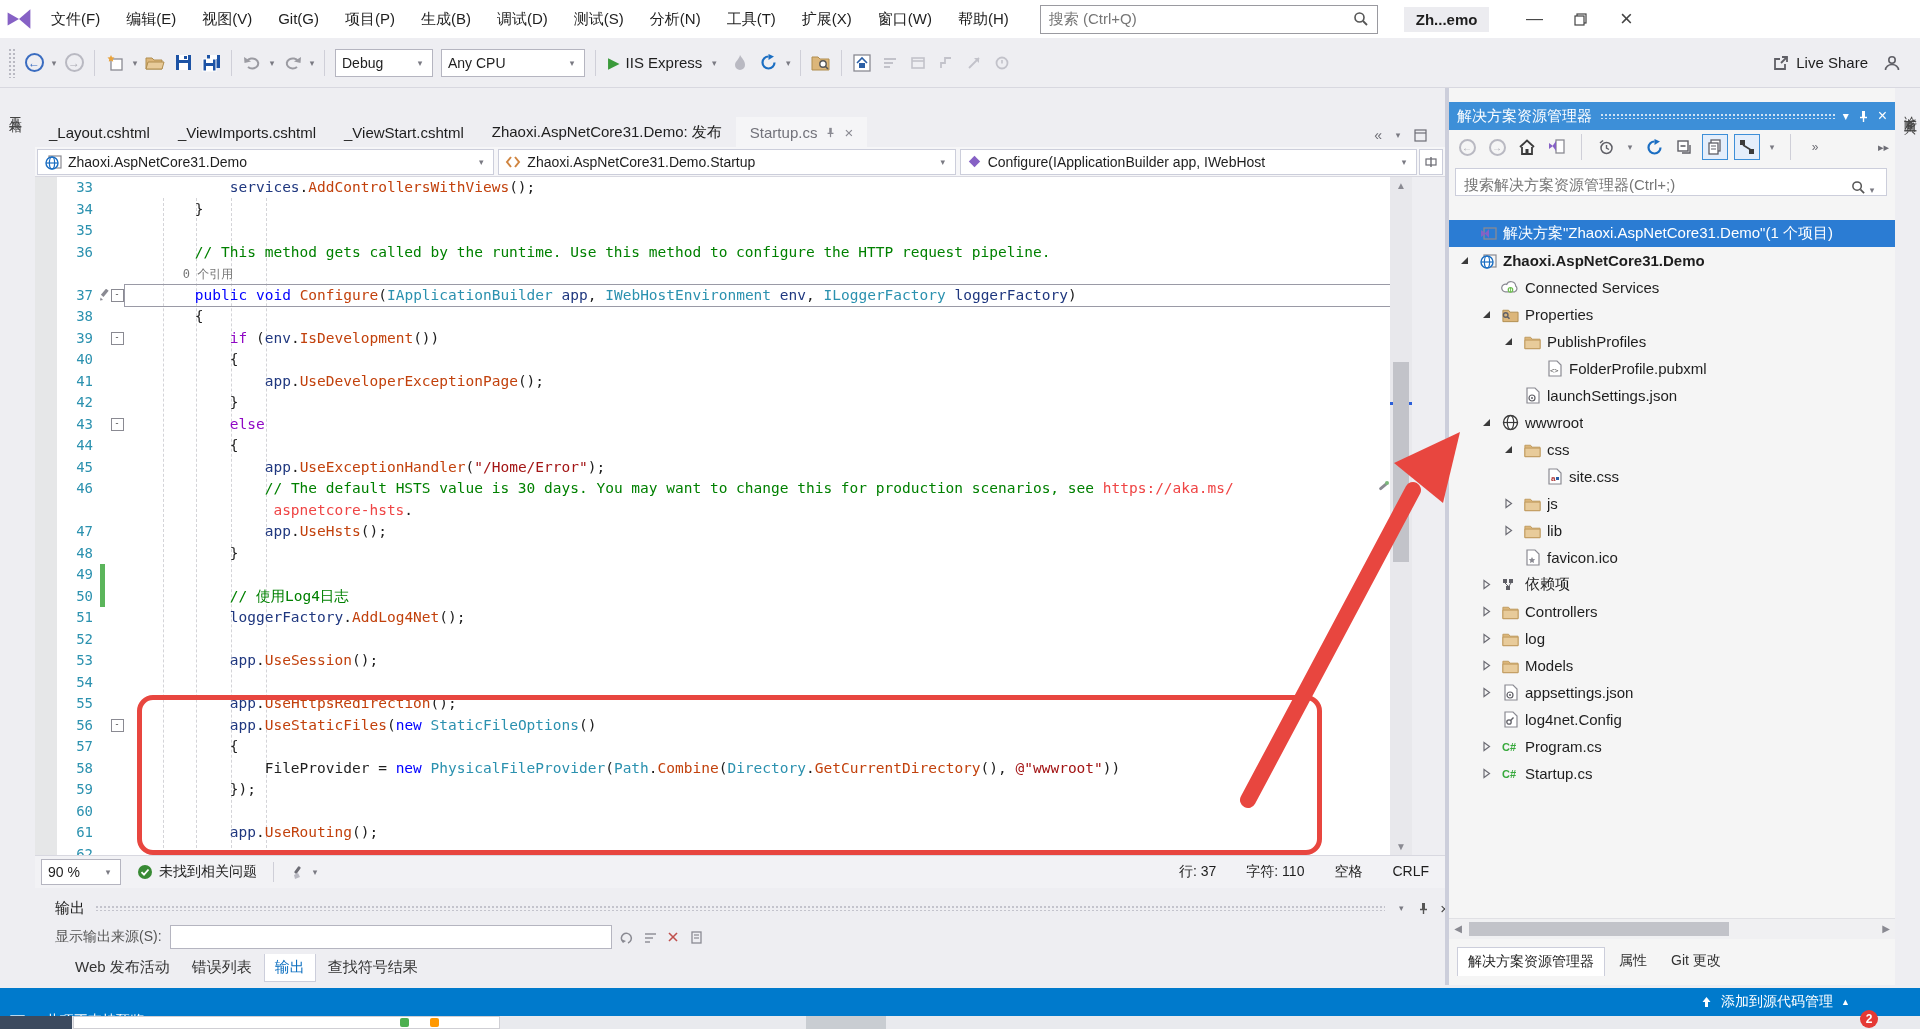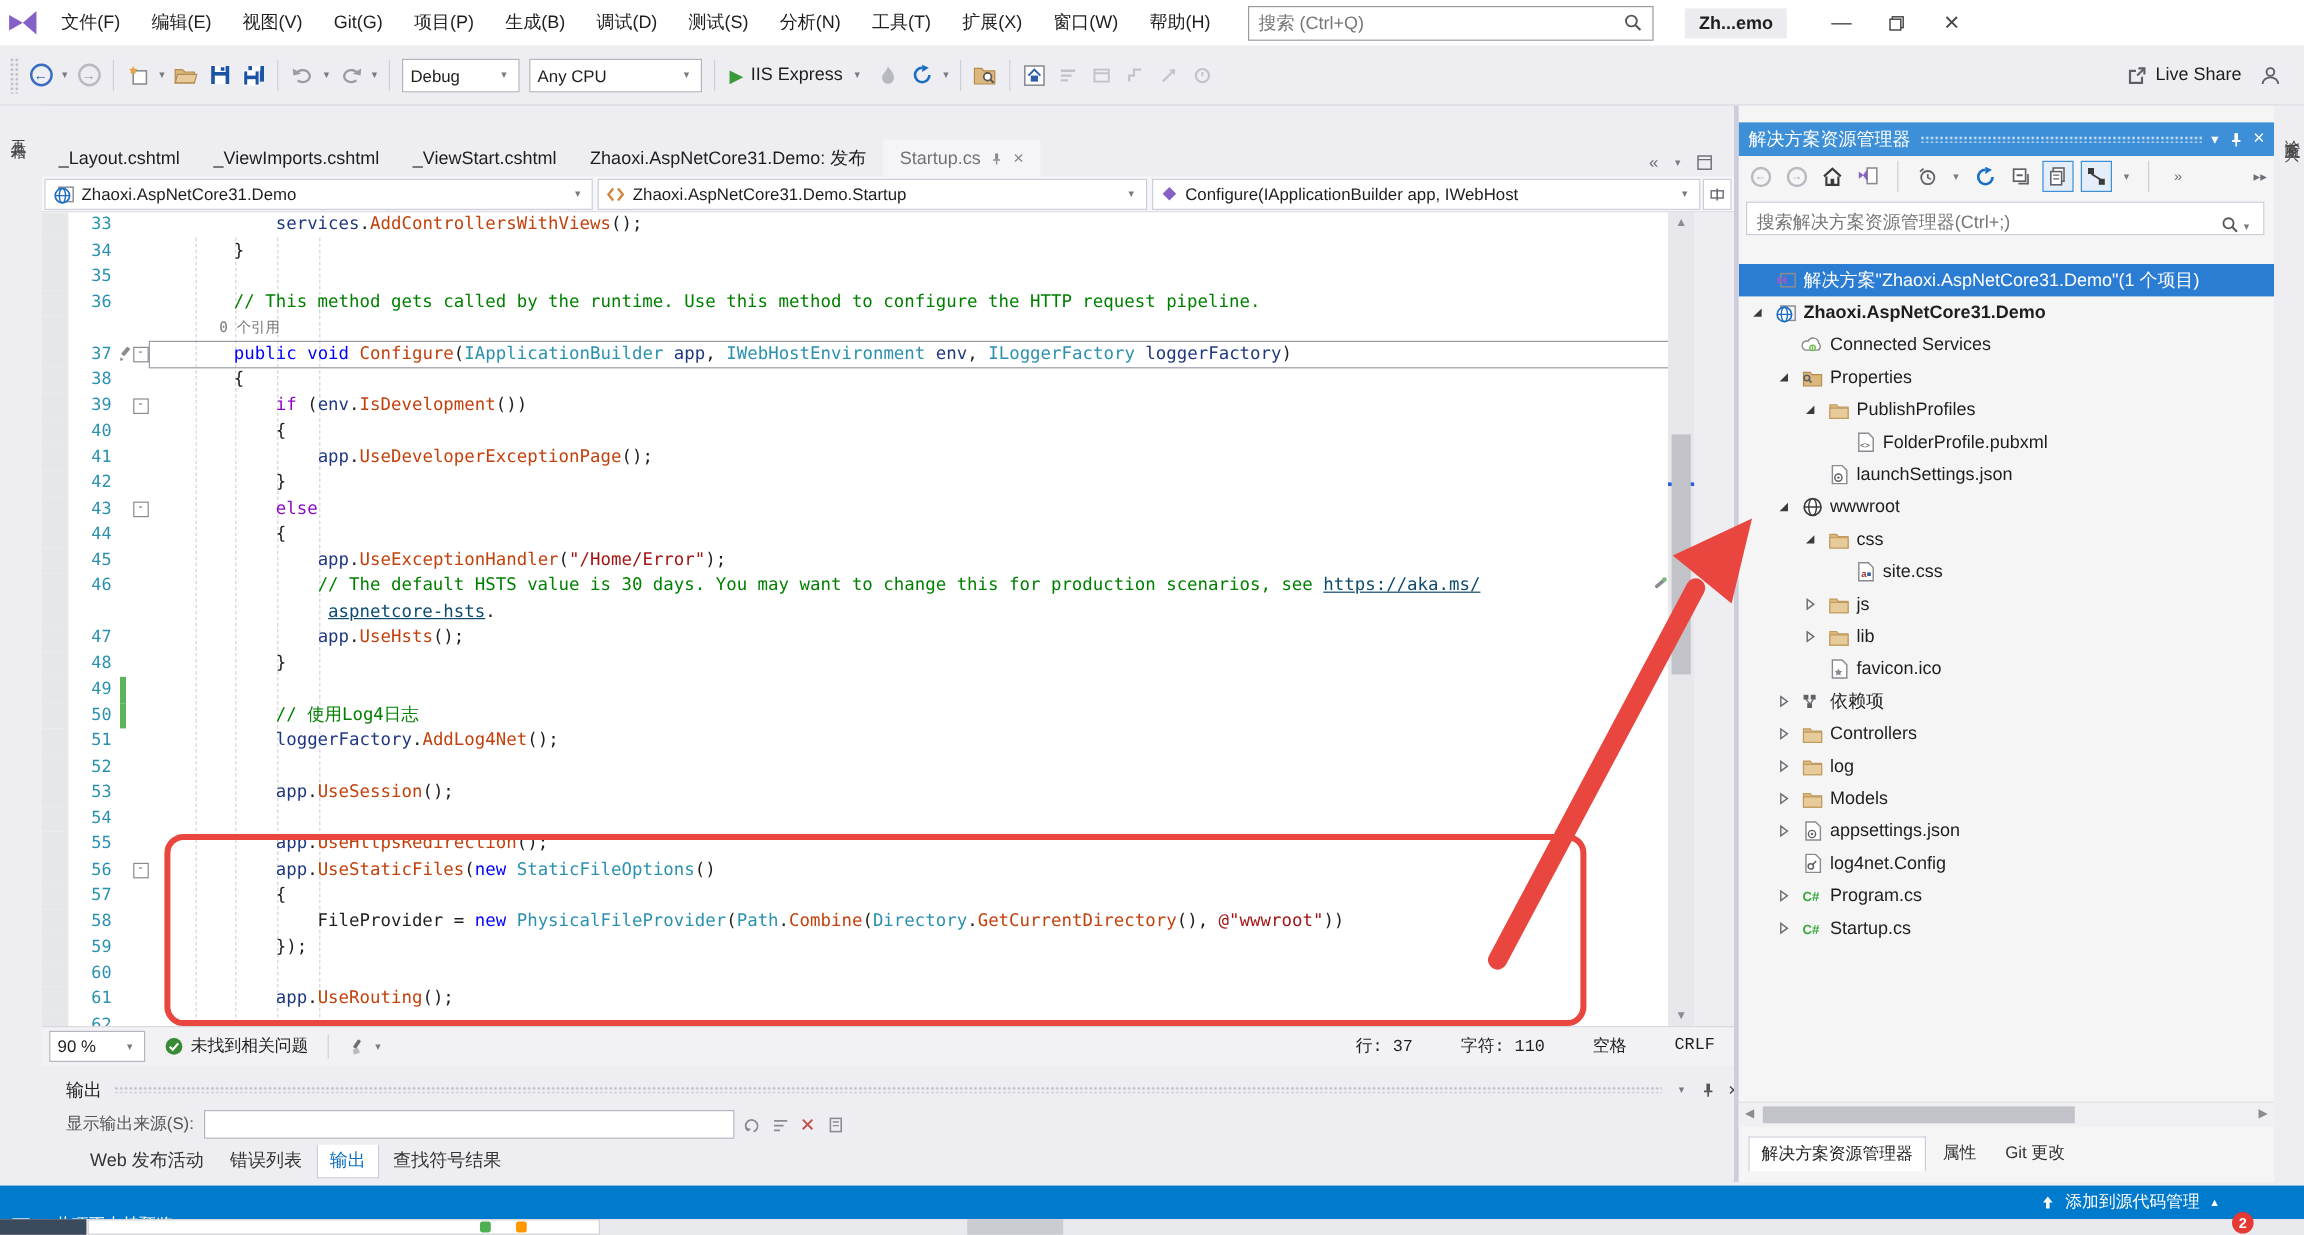--- a/index.html
+++ b/index.html
@@ -58,37 +58,37 @@
     font-family:"DejaVu Sans Mono",monospace;font-size:14px;line-height:21.5px;}
   .trk{width:10px;flex:none;position:relative;}
   .trk .gbar{position:absolute;left:1px;top:0;width:5px;height:100%;background:#5bb55b;}
   .fld{width:16px;flex:none;display:flex;align-items:center;justify-content:center;}
   .fldbox{width:11px;height:11px;border:1px solid #8a8a92;background:#fff;font-size:9px;line-height:9px;
     text-align:center;color:#444;font-family:"DejaVu Sans Mono",monospace;}
   .ctext{flex:1;white-space:pre;font-family:"DejaVu Sans Mono",monospace;font-size:14.5px;line-height:21.5px;position:relative;}
   .ctext.cur{outline:1px solid #9a9aa6;}
   .tk-kw{color:#0000ff;} .tk-ct{color:#8f08c4;} .tk-ty{color:#2b91af;} .tk-me{color:#c2410c;}
   .tk-st{color:#a31515;} .tk-cm{color:#008000;} .tk-pl{color:#1e1e1e;} .tk-vr{color:#1f377f;}
-  .tk-lk{color:#0c4a6e;text-decoration:underline;}
+  .tk-lk{color:#ef4444;}
   .tk-ln{color:#767676;font-size:12px;}
   .iguide{position:absolute;width:0;border-left:1px dashed #d4d4d8;top:21px;height:650px;}
   
   #escroll{left:1390px;top:177px;width:22px;height:678px;background:#e8e8ec;}
   #escroll .arr{position:absolute;left:0;width:22px;height:17px;color:#8a8a92;font-size:10px;text-align:center;line-height:17px;}
   #escroll .thumb{position:absolute;left:3px;width:16px;top:185px;height:200px;background:#c2c3c9;}
   #escroll .cmark{position:absolute;left:0;width:22px;top:225px;height:3px;background:#2b5fd9;}
   #emargin{left:1412px;top:177px;width:33px;height:678px;background:#eeeef2;}
   
   #estatus{left:35px;top:855px;width:1410px;height:33px;background:#f2f2f5;border-top:1px solid #d8d8e0;
     display:flex;align-items:center;box-sizing:border-box;font-size:14px;}
   #zoom-combo{width:66px;height:24px;background:#fff;border:1px solid #b5b5c0;display:flex;align-items:center;
     justify-content:space-between;padding:0 6px;margin-left:6px;}
   #health{display:flex;align-items:center;gap:6px;margin-left:16px;}
   #estatus .sep{width:1px;height:20px;background:#cfcfd8;margin:0 16px;}
-  #estatus-right{margin-left:auto;display:flex;gap:40px;padding-right:16px;font-family:Liberation Mono, monospace;}
+  #estatus-right{margin-left:auto;display:flex;gap:30px;padding-right:16px;}
   
   #output{left:35px;top:892px;width:1410px;height:97px;background:#eeeef2;overflow:hidden;margin-left:12px;}
   #output-header{display:flex;align-items:center;height:32px;padding:0 8px;gap:10px;}
   #output-header .dots{flex:1;height:6px;background-image:radial-gradient(#c3c3cc 1px,transparent 1.2px);background-size:4px 4px;}
   #output-srcrow{display:flex;align-items:center;height:26px;padding:0 8px;gap:8px;overflow:hidden;}
   #output-srcrow .lbl{color:#555;font-size:14px;white-space:nowrap;}
   #output-srcrow .scombo{width:440px;height:22px;background:#fff;border:1px solid #b5b5c0;}
   #output-srcrow .oi{color:#8a8a92;display:flex;}
   #bottom-tabs{display:flex;align-items:flex-start;height:32px;padding-left:18px;gap:2px;margin-top:4px;}
   .btab{padding:4px 10px;font-size:15px;color:#333;}

